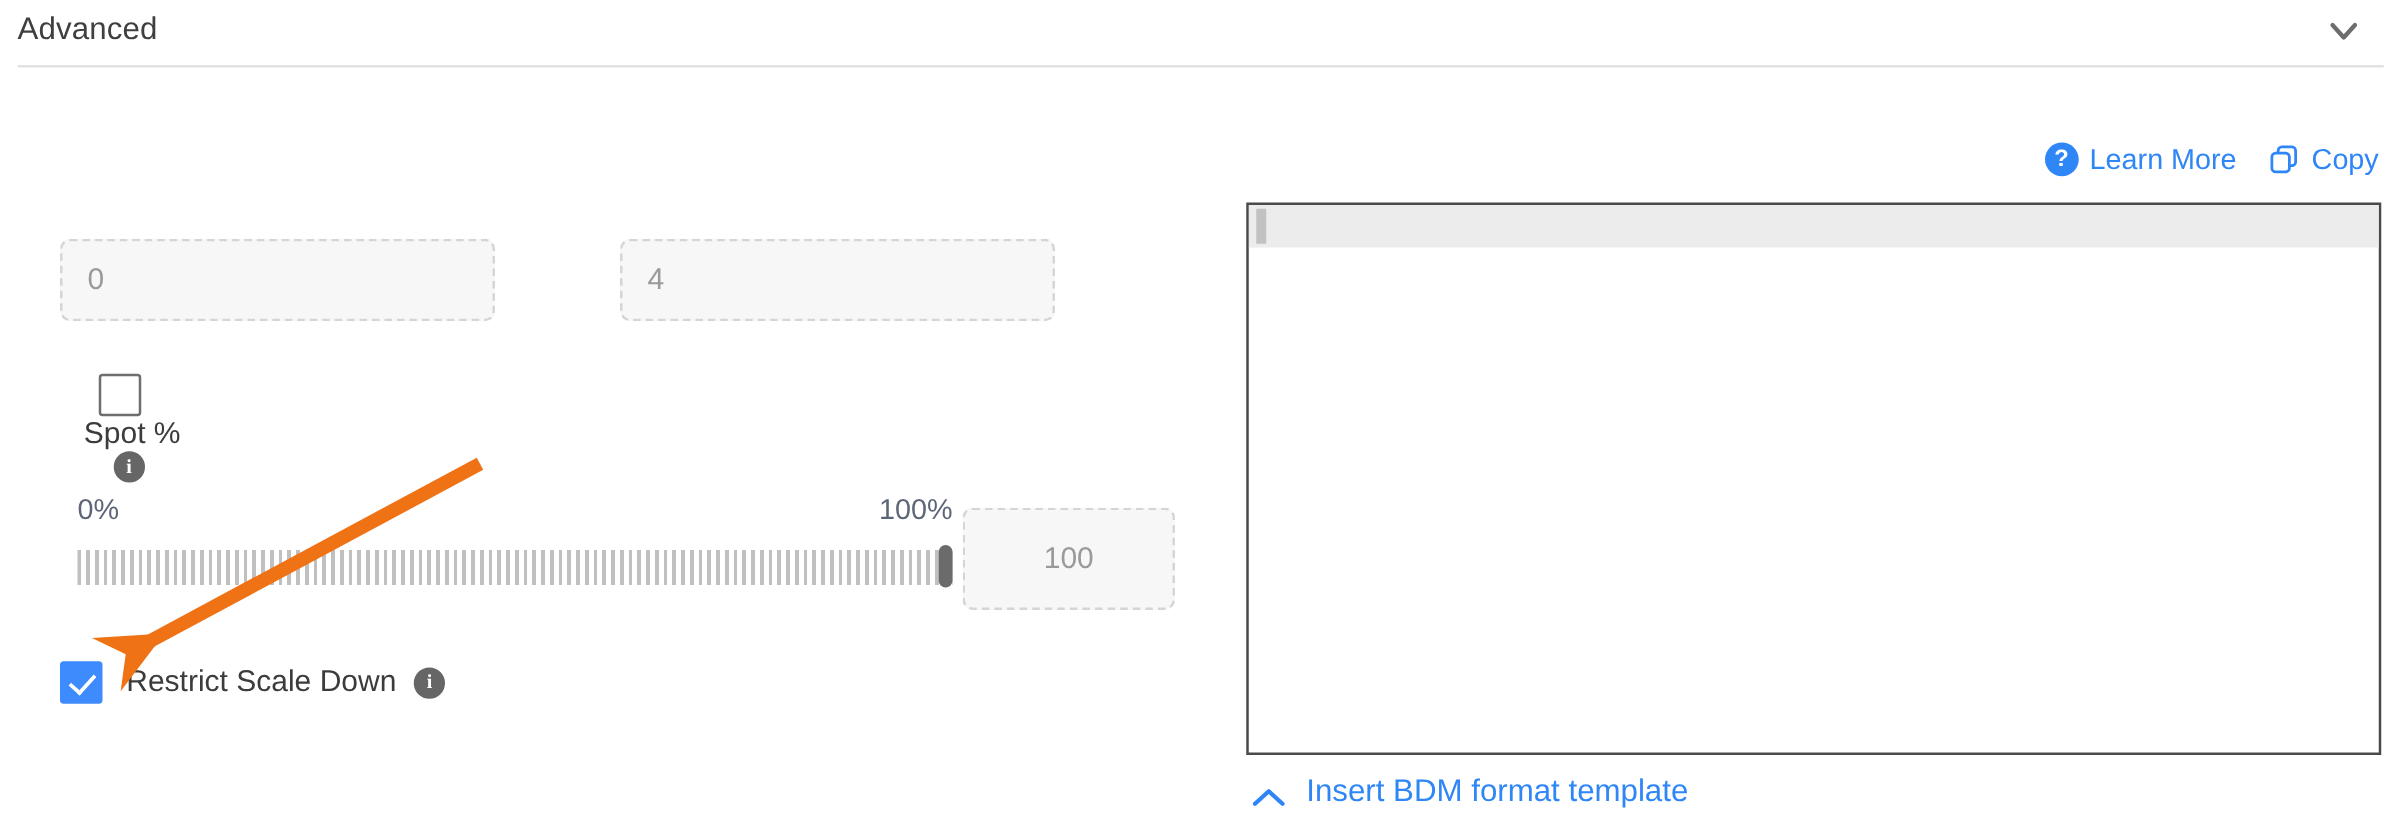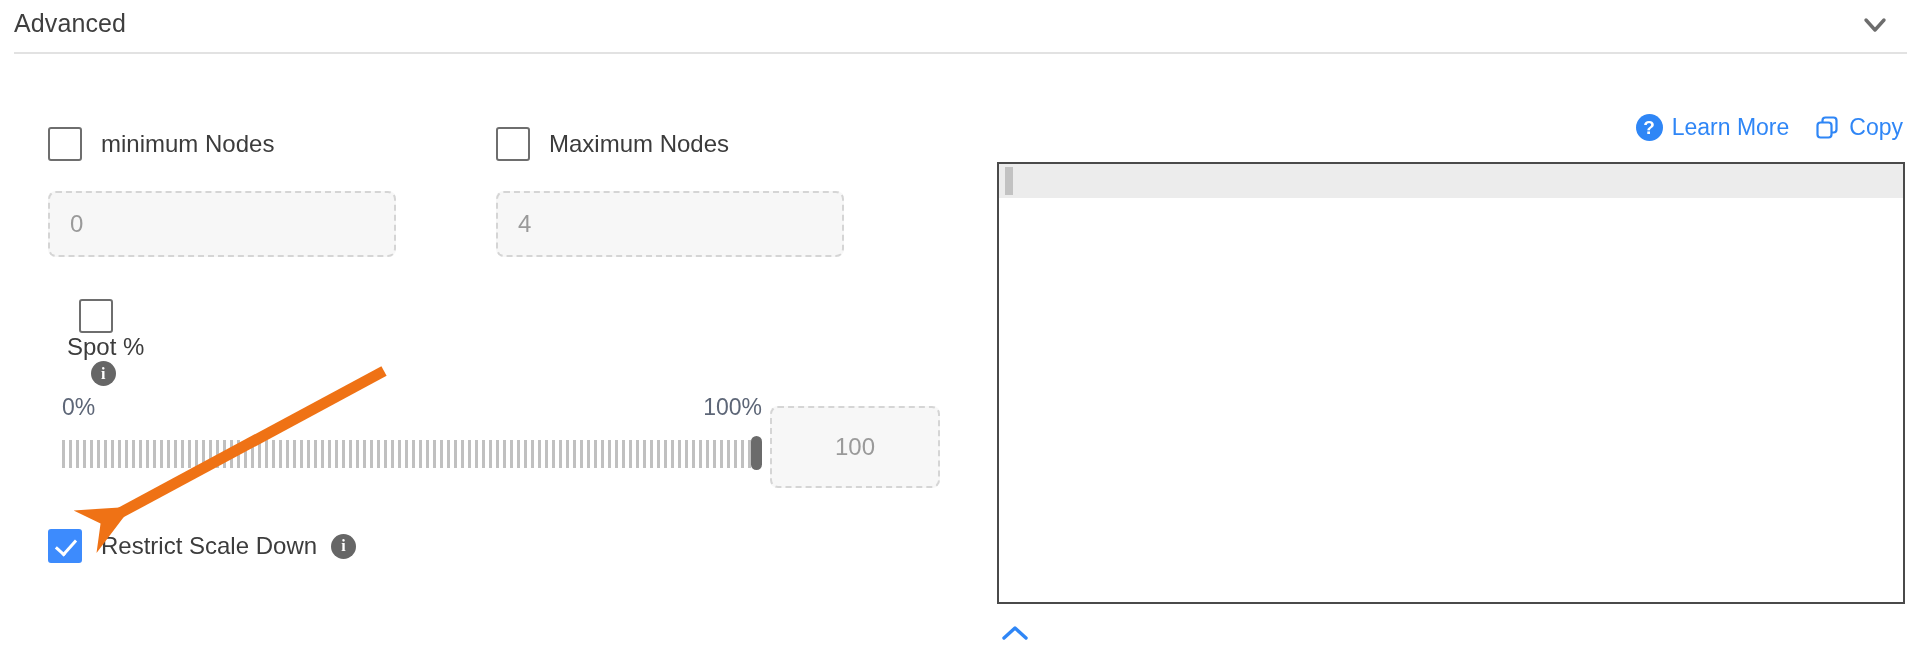--- a/index.html
+++ b/index.html
@@ -253,30 +253,22 @@
   <div class="collapse-chevron">
     <svg width="34" height="30" viewBox="0 0 34 30" aria-hidden="true">
       <polyline points="8,10 17,20 26,10" fill="none" stroke="#6d6d6d" stroke-width="3.4" stroke-linecap="round" stroke-linejoin="round"></polyline>
     </svg>
   </div>
   <div class="header-divider"></div>
 </div>
 
 <div class="left-col">
 
-  <div class="checkbox-row" style="left:48px; top:73px;">
-    <div class="cbox"></div>
-    <span class="cbox-label">minimum Nodes</span>
-  </div>
   <input class="txt-input" style="left: 48px; top: 137px; width: 348px; height: 66px;" placeholder="0">
 
-  <div class="checkbox-row" style="left:496px; top:73px;">
-    <div class="cbox"></div>
-    <span class="cbox-label">Maximum Nodes</span>
-  </div>
   <input class="txt-input" style="left: 496px; top: 137px; width: 348px; height: 66px;" placeholder="4">
 
   <div class="checkbox-row" style="left:48px; top:245px;flex-direction:column;">
     <div class="cbox"></div>
     <span class="cbox-label">Spot %</span>
     <span class="info-icon">i</span>
   </div>
 
   <div class="slider-wrap">
     <div class="slider-labels">
@@ -319,20 +311,21 @@
     <div class="code-gutter"></div>
     <textarea class="code-area" placeholder="" style=""></textarea>
   </div>
 
   <a class="insert-tpl">
     <span class="chev-up">
       <svg width="28" height="18" viewBox="0 0 28 18" aria-hidden="true">
         <polyline points="3,14 14,4 25,14" fill="none" stroke="#2f86f6" stroke-width="3.4" stroke-linecap="round" stroke-linejoin="round"></polyline>
       </svg>
     </span>
+    <span>Insert BDM format template</span>
   </a>
 </div>
 
 <svg class="annotation-arrow" viewBox="0 0 1920 656" aria-hidden="true">
   <defs>
     <marker id="arrowhead" markerWidth="5" markerHeight="5" refX="1.6" refY="2.5" orient="auto" markerUnits="strokeWidth">
       <path d="M5,0.3 L0.2,2.5 L5,4.7 L3.4,2.5 Z" fill="#ef7215"></path>
     </marker>
   </defs>
   <line x1="384" y1="371" x2="118" y2="514" stroke="#ef7215" stroke-width="11" stroke-linecap="butt" marker-end="url(#arrowhead)"></line>

